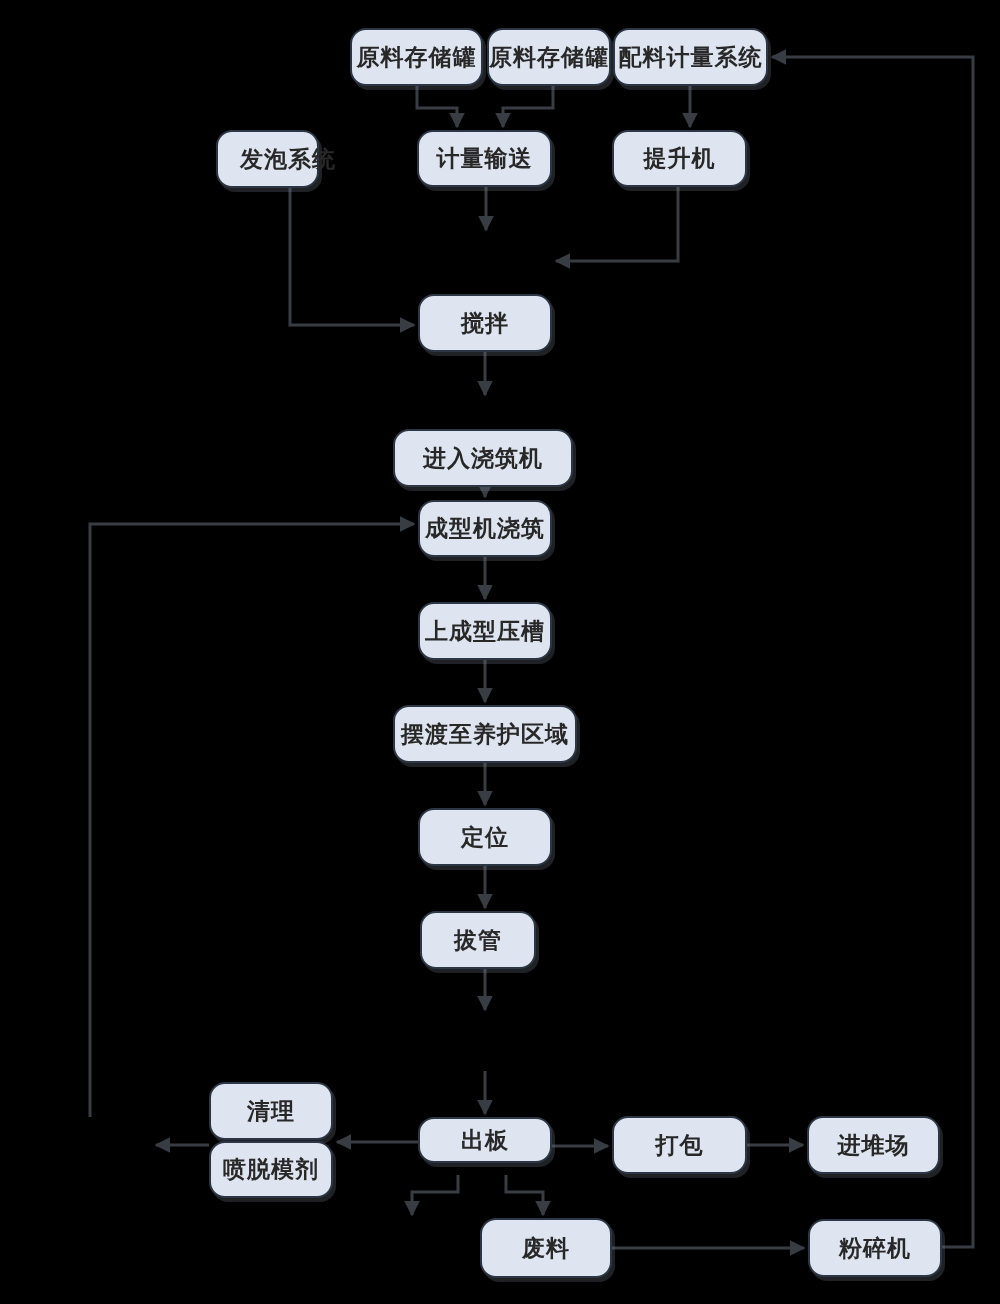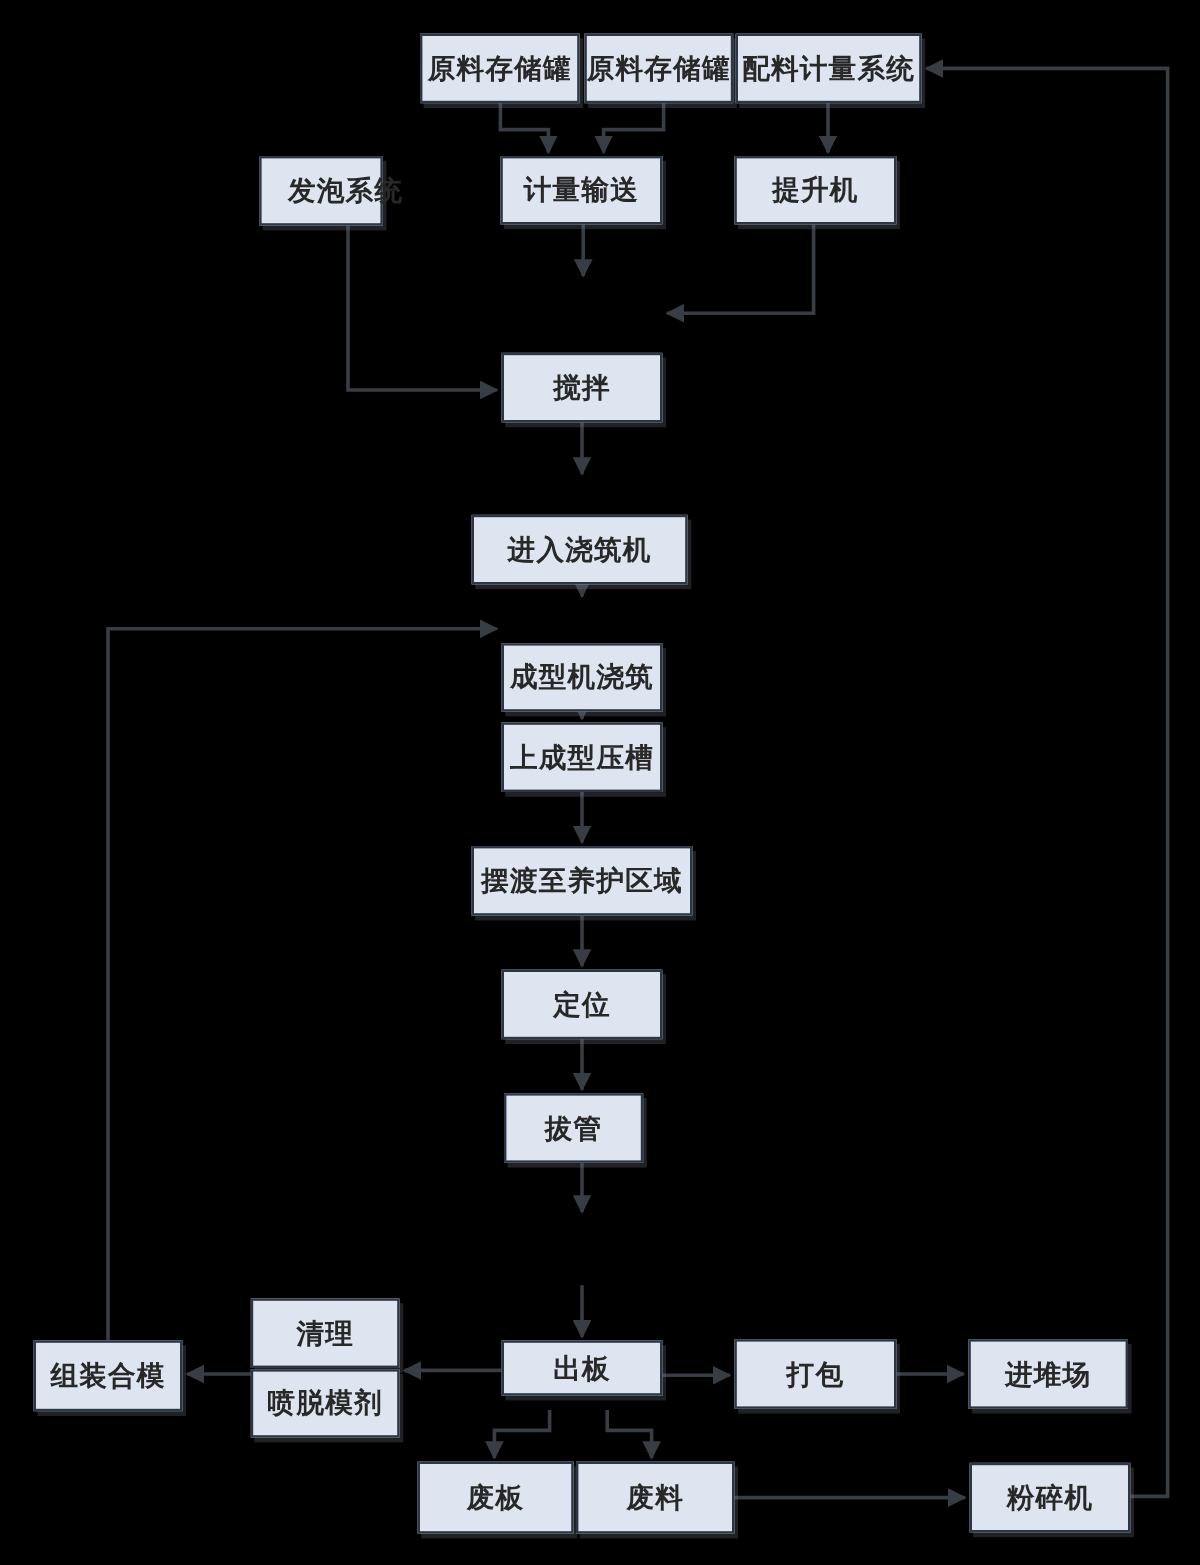--- a/index.html
+++ b/index.html
@@ -20,21 +20,21 @@
   svg.edge-layer{position:absolute;left:0;top:0;width:1000px;height:1304px;}
   svg.edge-layer polyline{
     fill:none;stroke:var(--line);stroke-width:3px;
   }
   .node-layer{position:absolute;left:0;top:0;width:100%;height:100%;}
   .node{
     position:absolute;
     box-sizing:border-box;
     background:var(--node-fill);
     border:2.5px solid var(--node-border);
-    border-radius:0;
+    border-radius:16px;
     box-shadow:3px 4px 0 rgba(110,118,132,0.28);
     display:flex;align-items:center;justify-content:center;
     color:var(--text);
     font-size:23px;font-weight:bold;
     letter-spacing:1px;
     white-space:nowrap;
     z-index:2;
   }
 </style>
 </head>
@@ -73,28 +73,26 @@
     </svg>
   <div class="node-layer">
       <div class="node" style="left: 350px; top: 28px; width: 133px; height: 58px;">原料存储罐</div>
       <div class="node" style="left: 487px; top: 28px; width: 124px; height: 58px;">原料存储罐</div>
       <div class="node" style="left: 613px; top: 28px; width: 155px; height: 58px;">配料计量系统</div>
       <div class="node" style="left: 216px; top: 130px; width: 103px; height: 58px; padding-left: 41px;">发泡系统</div>
       <div class="node" style="left: 417px; top: 130px; width: 135px; height: 57px;">计量输送</div>
       <div class="node" style="left: 612px; top: 130px; width: 135px; height: 57px;">提升机</div>
       <div class="node" style="left: 418px; top: 294px; width: 134px; height: 58px;">搅拌</div>
       <div class="node" style="left: 393px; top: 398px; width: 180px; height: 58px; margin-top: 31px;">进入浇筑机</div>
-      <div class="node" style="left: 418px; top: 500px; width: 134px; height: 57px; margin-top: 36px;">成型机浇筑</div>
+      <div class="node" style="left: 418px; top: 500px; width: 134px; height: 57px;">成型机浇筑</div>
       <div class="node" style="left: 418px; top: 602px; width: 134px; height: 58px;">上成型压槽</div>
       <div class="node" style="left: 393px; top: 705px; width: 184px; height: 58px;">摆渡至养护区域</div>
       <div class="node" style="left: 418px; top: 808px; width: 134px; height: 58px;">定位</div>
       <div class="node" style="left: 420px; top: 911px; width: 116px; height: 58px;">拔管</div>
       <div class="node" style="left: 209px; top: 1082px; width: 124px; height: 58px;">清理</div>
       <div class="node" style="left: 209px; top: 1141px; width: 124px; height: 57px;">喷脱模剂</div>
-      <div class="node" style="left: 28px; top: 1117px; width: 124px; height: 59px;">组装合模</div>
       <div class="node" style="left: 418px; top: 1117px; width: 134px; height: 46px;">出板</div>
       <div class="node" style="left: 612px; top: 1116px; width: 135px; height: 58px;">打包</div>
       <div class="node" style="left: 807px; top: 1116px; width: 133px; height: 58px;">进堆场</div>
-      <div class="node" style="left: 348px; top: 1218px; width: 130px; height: 60px;">废板</div>
       <div class="node" style="left: 480px; top: 1218px; width: 132px; height: 60px;">废料</div>
       <div class="node" style="left: 808px; top: 1219px; width: 134px; height: 58px;">粉碎机</div>
     </div>
 </div>
 
 </body></html>

